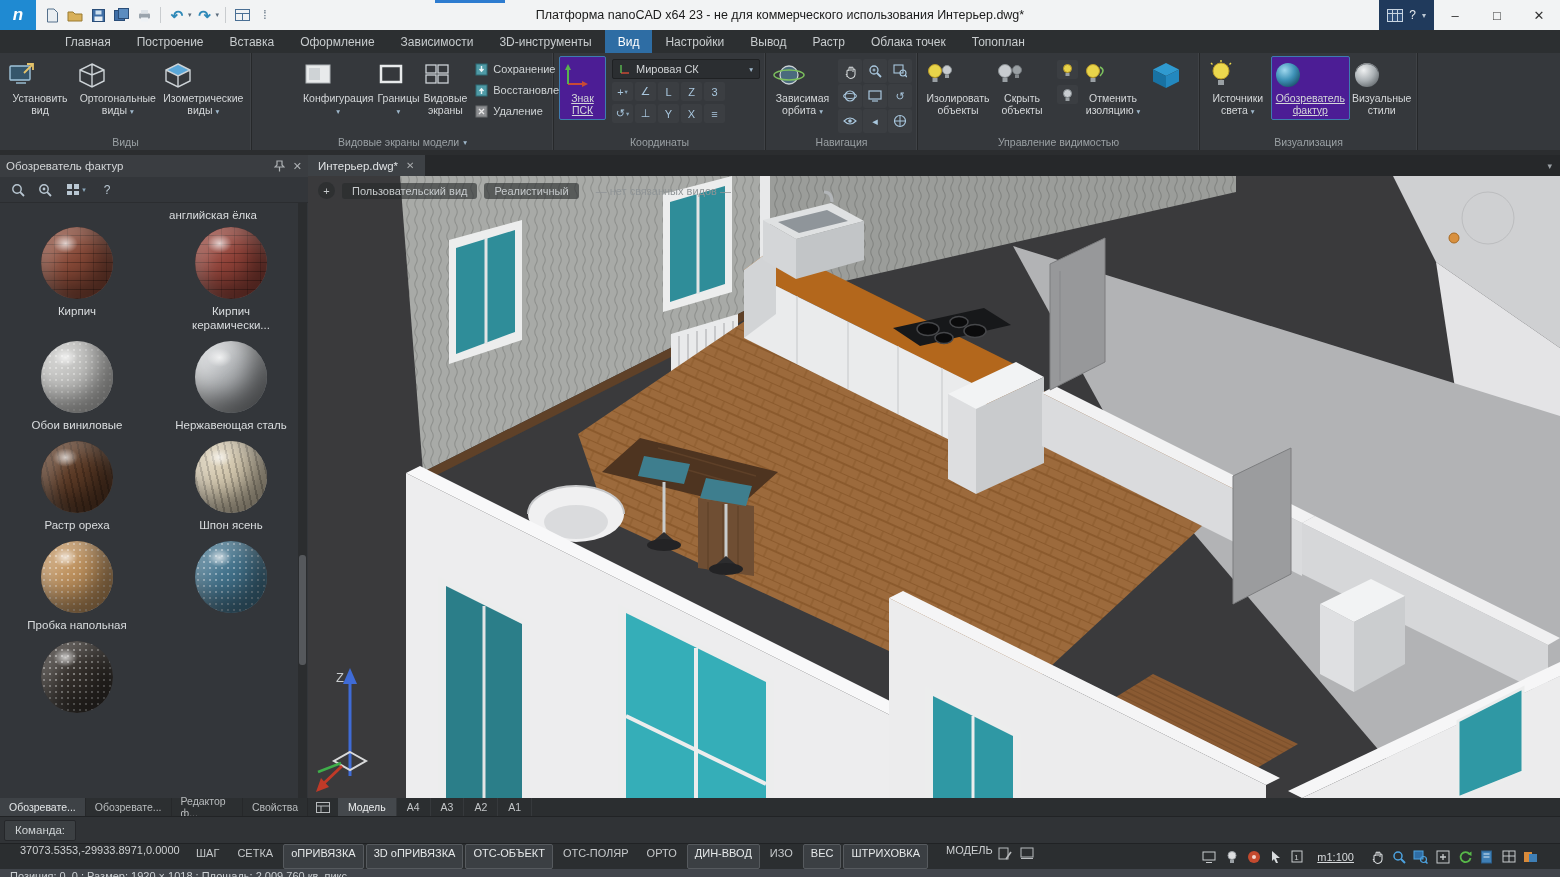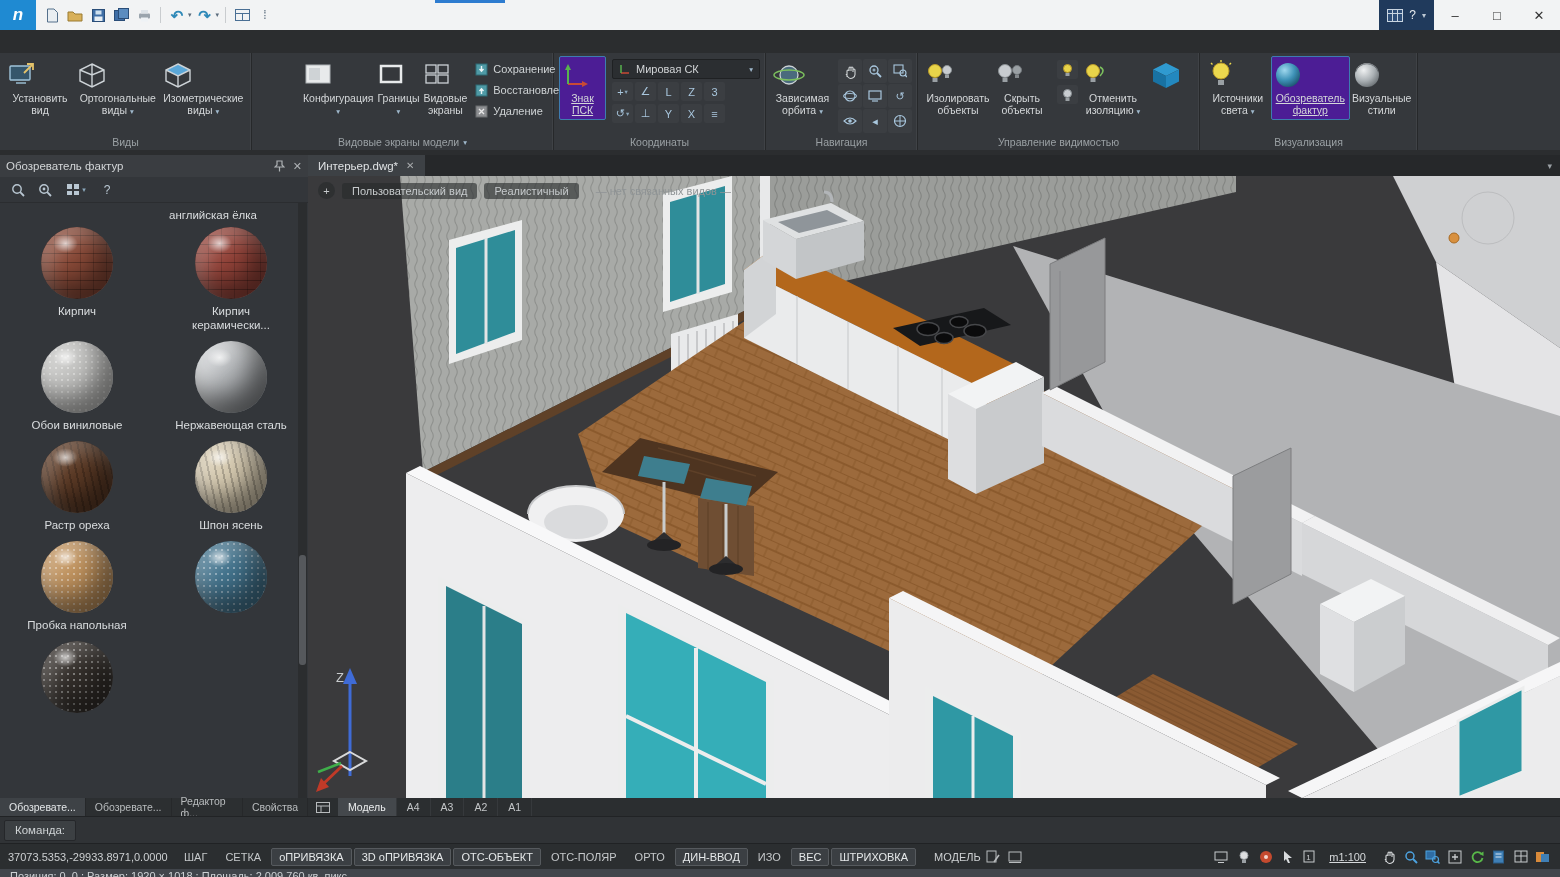--- a/index.html
+++ b/index.html
@@ -85,21 +85,21 @@
   .chip.ghost { background:transparent; color:#8f9496; }
   .layout-tabs { height:18px; background:#2b2e30; display:flex; align-items:stretch; gap:0; }
   .lt-icon { display:flex; align-items:center; padding:0 8px; }
   .ltab { display:flex; align-items:center; padding:0 10px; font-size:10.5px; color:#c3c6c8; border-right:1px solid #36393c; }
   .ltab.active { background:#44484c; color:#eceeef; }
 
   
   .command-row { position:absolute; top:816px; left:0; right:0; height:27px; background:#303336; display:flex; align-items:center; border-top:1px solid #212325; }
   .cmd-chip { margin-left:4px; background:#3c4043; border:1px solid #25272a; border-radius:2px; height:21px; display:flex; align-items:center; padding:0 10px; font-size:11.5px; color:#cfd3d5; }
   .cmd-input { flex:1; height:21px; margin:0 4px; }
-  .status-bar { position:absolute; top:843px; left:0; right:0; height:26px; background:#2b2e30; border-top:1px solid #202224; display:flex; align-items:center; font-size:11px; color:#cdd0d2; padding:0 8px; }
+  .status-bar { position:absolute; top:843px; left:0; right:0; height:26px; background:#2b2e30; border-top:1px solid #202224; display:flex; font-size:11px; color:#cdd0d2; padding:0 20px; }
   .sb-coords { width:168px; white-space:nowrap; }
   .tg { padding:2px 7px; margin-right:2px; white-space:nowrap; color:#c6c9cb; border:1px solid transparent; }
   .tg.on { background:#3b3f43; border-color:#565a5e; border-radius:2px; color:#e6e9ea; }
   .sb-model { margin-left:16px; white-space:nowrap; }
   .sb-ico { width:19px; height:18px; display:flex; align-items:center; justify-content:center; margin-left:3px; }
   .sb-right { margin-left:auto; display:flex; align-items:center; }
   .sb-scale { margin:0 10px; color:#d6d9db;text-decoration:underline; }
   .bottom-strip { position:absolute; top:869px; left:0; right:0; height:8px; background:#41454b; overflow:hidden; }
   .bottom-strip span { display:block; font-size:11px; line-height:14px; color:#cdd1d4; margin-left:10px; white-space:nowrap; }
 
@@ -159,40 +159,55 @@
         <svg width="15" height="12">
             <rect x="0.5" y="0.5" width="14" height="11" fill="none" stroke="#4a6f94"></rect>
             <line x1="0.5" y1="4.5" x2="14.5" y2="4.5" stroke="#4a6f94"></line>
             <line x1="7.5" y1="4.5" x2="7.5" y2="11.5" stroke="#4a6f94"></line>
           </svg>
       </div>
       <div class="qbtn">
           <span style="color:#5a6b7c;font-size:12px;">⁞</span>
         </div>
     </div>
+    <div class="title-text">Платформа nanoCAD x64 23 - не для коммерческого использования Интерьер.dwg*</div>
     <div class="tb-right">
       <div class="tb-chip">
         <span>
           <svg width="16" height="13">
               <rect x="0.5" y="0.5" width="15" height="12" fill="#2e4e78" stroke="#c8d4e0"></rect>
               <line x1="0.5" y1="4.5" x2="15.5" y2="4.5" stroke="#c8d4e0"></line>
               <line x1="5.5" y1="0.5" x2="5.5" y2="12.5" stroke="#c8d4e0"></line>
               <line x1="10.5" y1="0.5" x2="10.5" y2="12.5" stroke="#c8d4e0"></line>
             </svg>
         </span>
         <span class="q">?</span>
         <span class="c">▾</span>
       </div>
       <div class="win-btn">–</div>
       <div class="win-btn">□</div>
       <div class="win-btn">✕</div>
     </div>
   </div>
   <div class="top-accent"></div>
 
+  <div class="ribbon-tabs">
+    <div class="rtab">Главная</div>
+    <div class="rtab">Построение</div>
+    <div class="rtab">Вставка</div>
+    <div class="rtab">Оформление</div>
+    <div class="rtab">Зависимости</div>
+    <div class="rtab">3D-инструменты</div>
+    <div class="rtab active">Вид</div>
+    <div class="rtab">Настройки</div>
+    <div class="rtab">Вывод</div>
+    <div class="rtab">Растр</div>
+    <div class="rtab">Облака точек</div>
+    <div class="rtab">Топоплан</div>
+  </div>
 
   <div class="ribbon-body">
 
     <div class="rgroup" style="width:252px;">
       <div class="rgroup-content">
         <div class="bigbtn" style="width:72px;">
           <span class="bicon">
             <svg width="30" height="28">
                 <rect x="3" y="5" width="20" height="14" rx="1" fill="#35566b" stroke="#9fc4da" stroke-width="1.4"></rect>
                 <path d="M9 22 h10" stroke="#9fc4da" stroke-width="1.4"></path>

